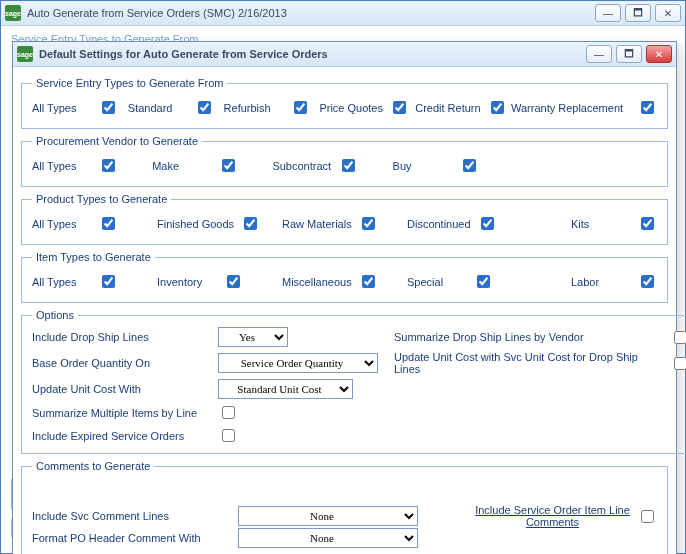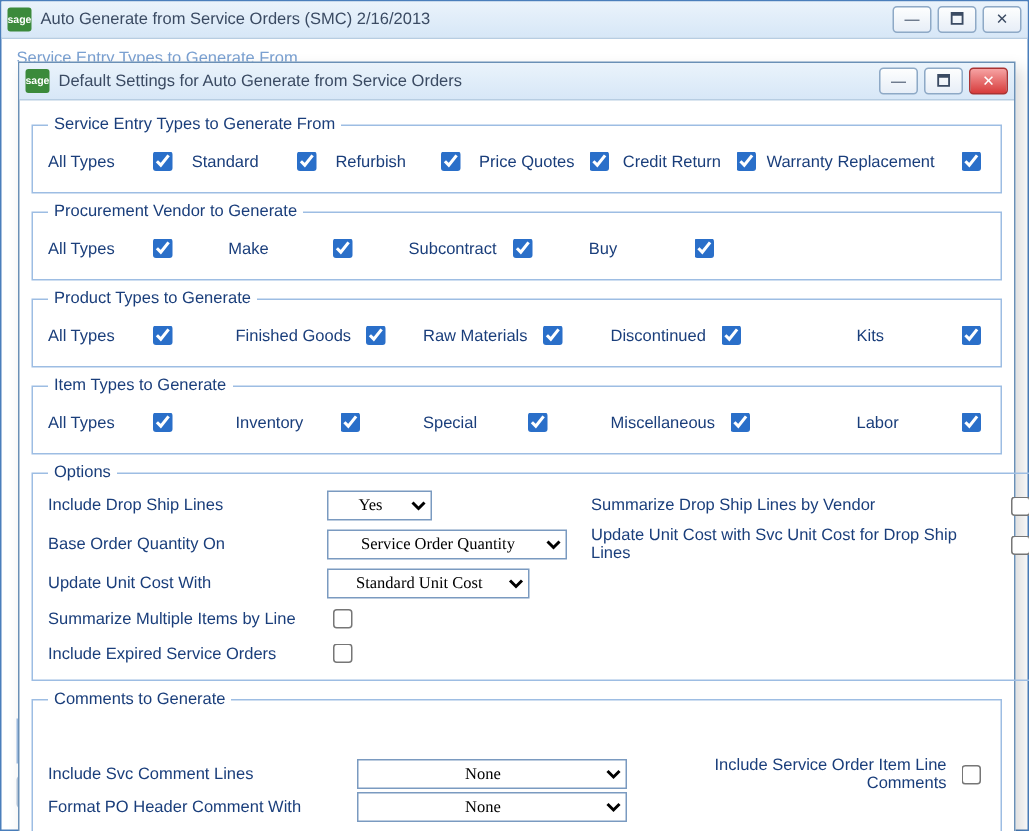--- a/index.html
+++ b/index.html
@@ -137,21 +137,21 @@
             </svg>
         </button>
         <button class="btn helpbtn">?</button>
       </div>
     </div>
   </div>
 
   <div class="dialog">
     <div class="titlebar">
       <div class="appicon">sage</div>
-      <div class="ttext" style="font-weight:normal;">Default Settings for Auto Generate from Service Orders</div>
+      <div class="ttext" style="font-weight:bold;">Default Settings for Auto Generate from Service Orders</div>
       <div class="winbtns">
         <div class="winbtn">—</div>
         <div class="winbtn">🗖</div>
         <div class="winbtn-close">✕</div>
       </div>
     </div>
     <div class="dlgbody">
 
       <fieldset>
         <legend>Service Entry Types to Generate From</legend>
@@ -238,25 +238,25 @@
         <div class="row-cb">
           <div class="cb-pair">
               <span class="lbl">All Types</span>
               <input type="checkbox" checked="" style="">
             </div>
           <div class="cb-pair">
               <span class="lbl">Inventory</span>
               <input type="checkbox" checked="" style="">
             </div>
           <div class="cb-pair">
+              <span class="lbl">Miscellaneous</span>
+              <input type="checkbox" checked="" style="">
+            </div>
+          <div class="cb-pair">
               <span class="lbl">Special</span>
-              <input type="checkbox" checked="" style="">
-            </div>
-          <div class="cb-pair">
-              <span class="lbl">Miscellaneous</span>
               <input type="checkbox" checked="" style="">
             </div>
           <div class="cb-pair cb-right">
               <span class="lbl">Labor</span>
               <input type="checkbox" checked="" style="">
             </div>
         </div>
       </fieldset>
 
       <fieldset>
@@ -287,21 +287,21 @@
           <div></div>
             <div></div>
         </div>
       </fieldset>
 
       <fieldset>
         <legend>Comments to Generate</legend>
         <div class="cmtgrid">
           <div class="opt-label">Include Svc Comment Lines</div>
           <select class="sel" style="width:180px"><option>None</option></select>
-          <div class="opt-label" style="text-align:right;">Include Service Order Item Line Comments</div>
+          <div class="opt-label" style="text-align:center;text-decoration:underline;">Include Service Order Item Line Comments</div>
           <input type="checkbox" class="chk-right" style="">
 
           <div class="opt-label">Format PO Header Comment With</div>
           <select class="sel" style="width:180px"><option>None</option></select>
           <div></div>
             <div></div>
         </div>
       </fieldset>
 
       <div class="btnrow">

